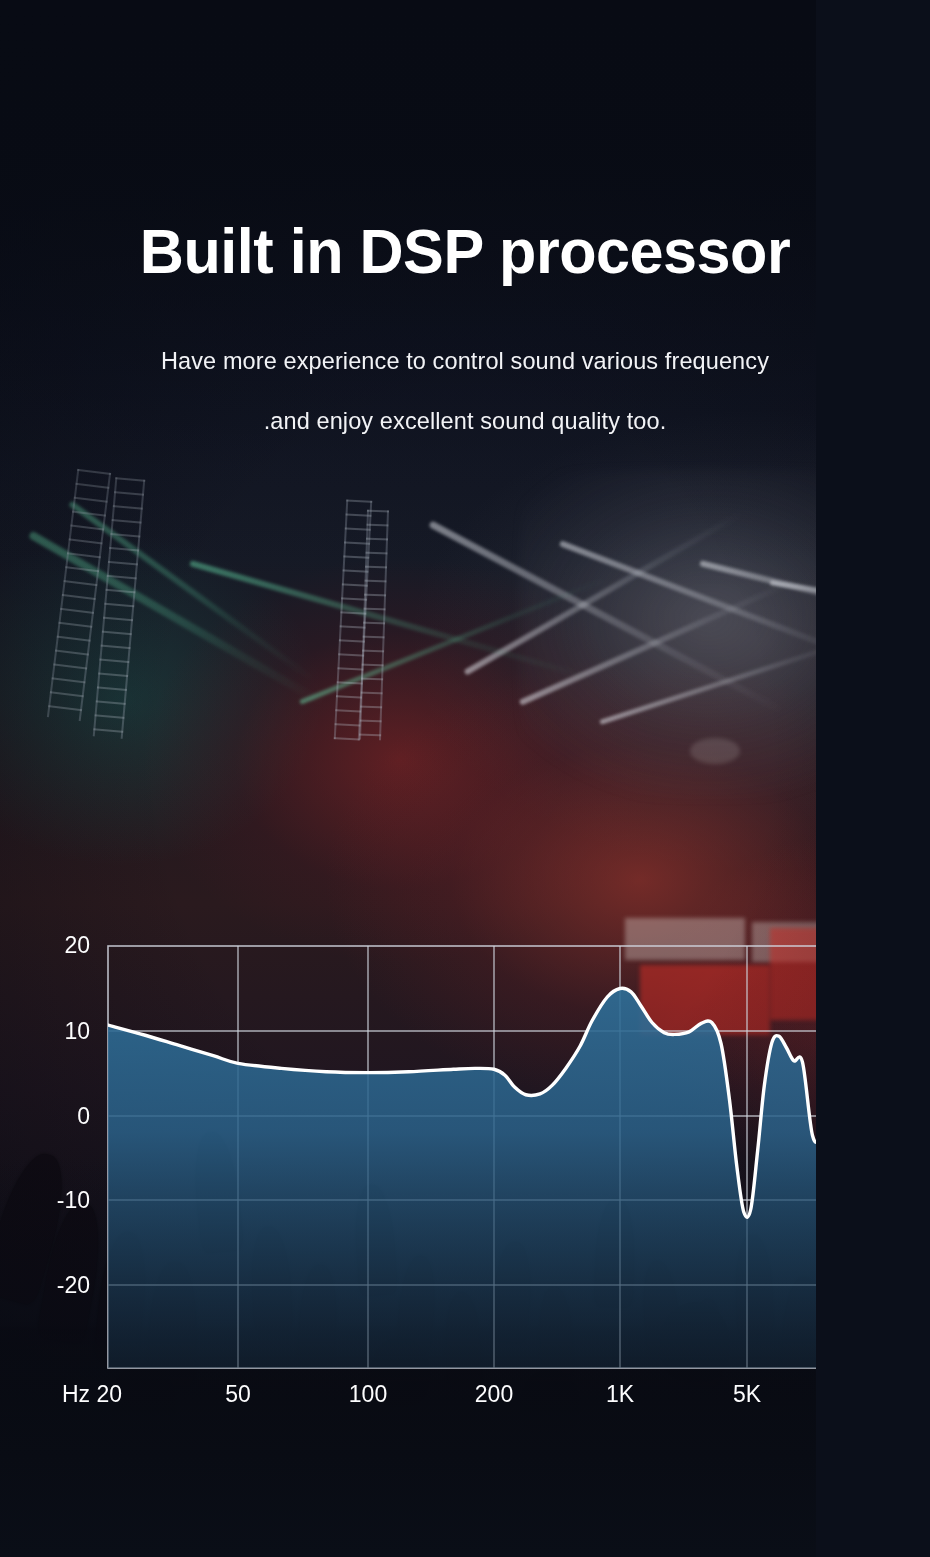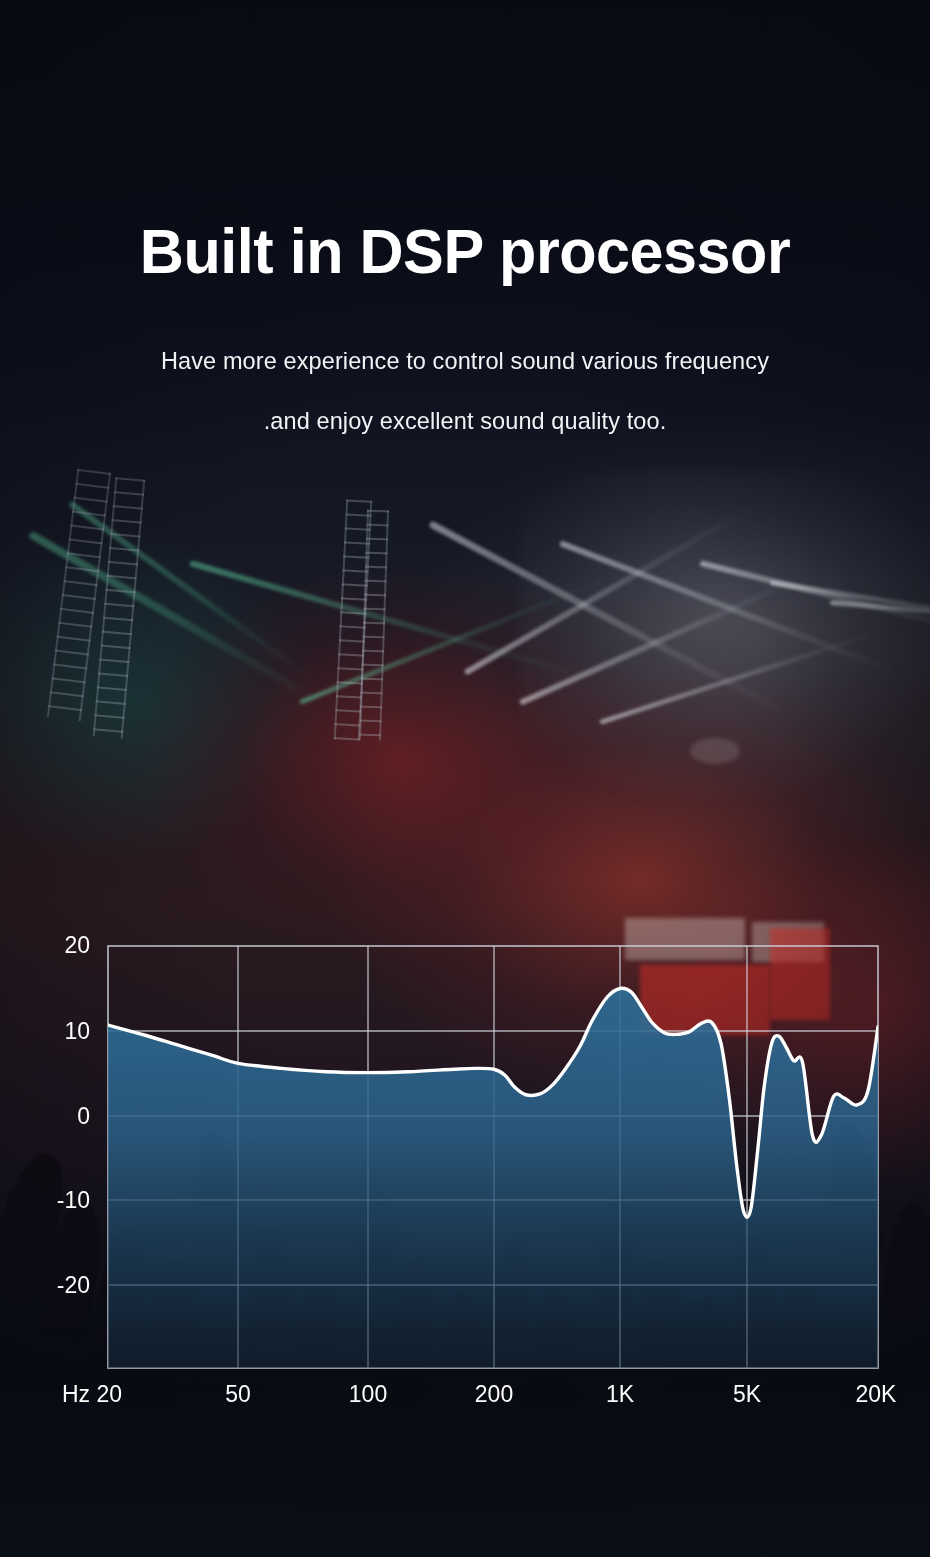--- a/index.html
+++ b/index.html
@@ -5,21 +5,21 @@
   html, body {
     margin: 0;
     padding: 0;
     background: #0b0f1a;
   }
   body {
     font-family: "Liberation Sans", sans-serif;
   }
   #page {
     position: relative;
-    width: 930px;
+    width: 816px;
     height: 1557px;
     overflow: hidden;
     background: #0a0e18;
   }
 
   
   .bg-scene {
     position: absolute;
     left: 0; top: 0;
     width: 930px; height: 1557px;

